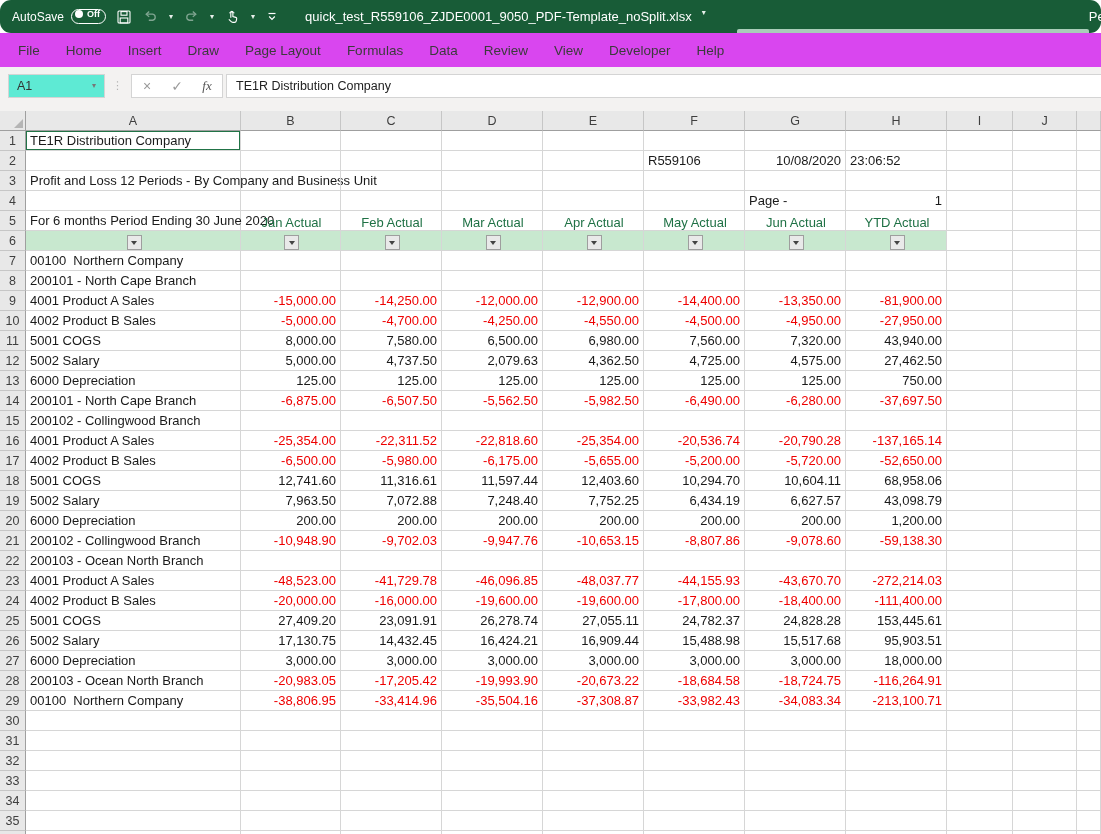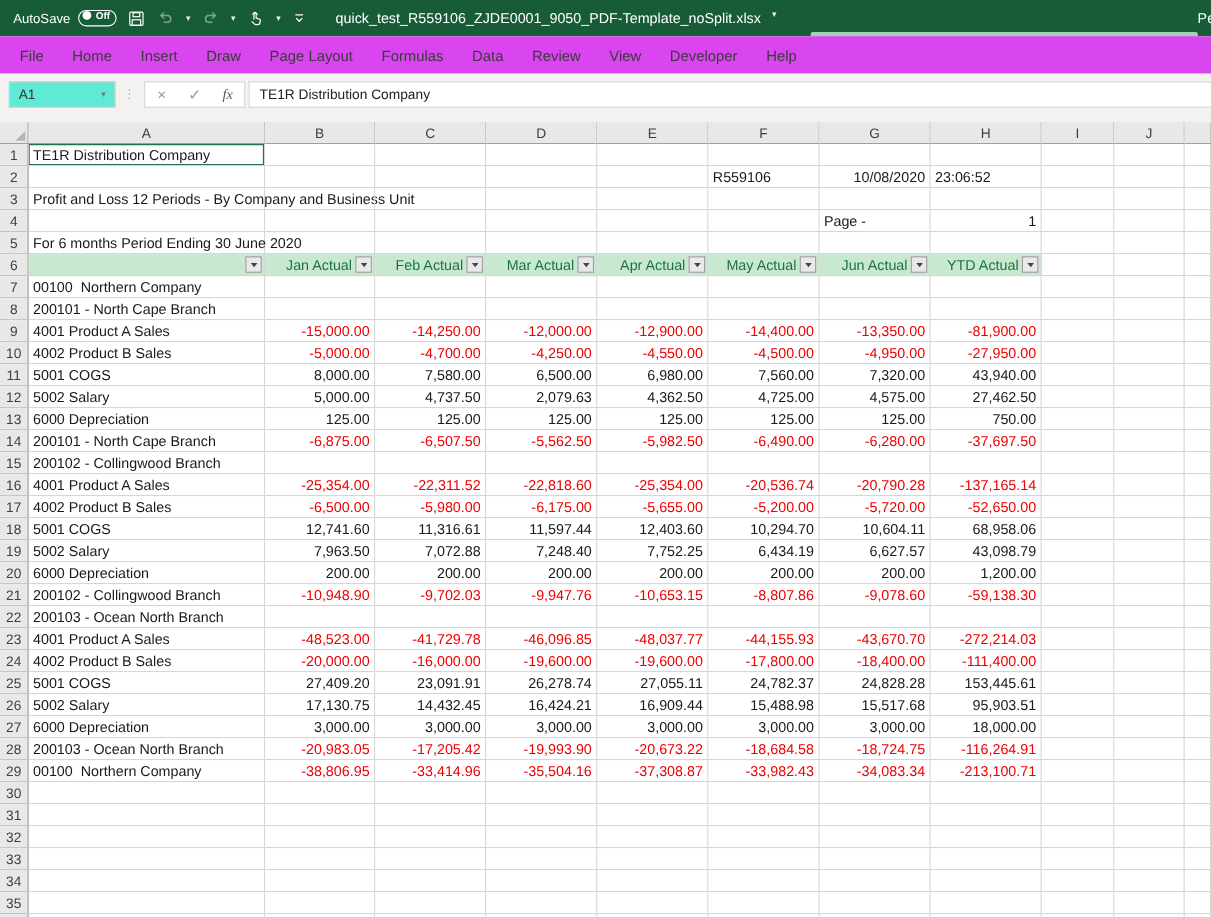--- a/index.html
+++ b/index.html
@@ -10,21 +10,21 @@
     --negative:#EE0000;
     --grid-line:#D6D6D6;
     --active-cell-border:#217346;
     --tpl:26px 215px 100px 101px 101px 101px 101px 101px 101px 66px 64px 24px;
   }
   *{box-sizing:border-box;margin:0;padding:0;}
   body{font-family:"Liberation Sans",sans-serif;background:#fff;}
   #app{width:1101px;height:834px;overflow:hidden;background:#fff;display:flex;flex-direction:column;}
 
   
-  .titlebar{height:33px;background:var(--titlebar);display:flex;align-items:center;color:#fff;flex:none;}
+  .titlebar{height:33px;background:var(--titlebar);display:flex;align-items:center;color:#fff;flex:none;border-radius:11px;}
   .qat{display:flex;align-items:center;gap:9px;padding-left:12px;}
   .autosave{display:flex;align-items:center;gap:7px;font-size:12px;}
   .toggle{width:35px;height:15px;border:1px solid #fff;border-radius:8px;display:flex;gap:4px;padding:0 3px;cursor:default;}
   .knob{width:8px;height:8px;border-radius:50%;background:#fff;flex:none;}
   .toggle-txt{font-size:9px;font-weight:bold;line-height:1;}
   .icon-btn{display:flex;align-items:center;justify-content:center;padding:0 1px;}
   .dim{opacity:.45;}
   .chev{font-size:8px;line-height:1;opacity:.9;padding:0 1px;}
   .filename{margin-left:26px;font-size:13px;display:flex;align-items:flex-start;gap:9px;white-space:nowrap;}
   .search{margin-left:30px;width:352px;height:22px;background:var(--search-box);border-radius:2px;display:flex;align-items:center;gap:11px;padding-left:14px;color:#1E3B2C;font-size:13px;flex:none;margin-top:46px;}
@@ -50,21 +50,21 @@
   .col-headers{display:grid;grid-template-columns:var(--tpl);height:20px;flex:none;}
   .hdrcell{background:#e8e8e8;border-right:1px solid #c6c6c6;border-bottom:1px solid #9f9f9f;display:flex;align-items:center;justify-content:center;font-size:12.5px;color:#3f3f3f;}
   .corner{justify-content:flex-end;align-items:flex-end;padding:0 2px 2px 0;border-right:1px solid #9f9f9f;}
   .corner-tri{width:0;height:0;border-left:9px solid transparent;border-bottom:9px solid #b5b5b5;}
   .sheet-grid{display:grid;grid-template-columns:var(--tpl);grid-auto-rows:20px;background:#fff;overflow:hidden;flex:1;}
   .rowhdr{background:#e8e8e8;border-right:1px solid #9f9f9f;border-bottom:1px solid #c6c6c6;display:flex;align-items:center;justify-content:center;font-size:12.5px;color:#3f3f3f;}
   .cell{border-right:1px solid var(--grid-line);border-bottom:1px solid var(--grid-line);font-size:13px;color:#1a1a1a;display:flex;align-items:center;padding:0 4px;white-space:pre;overflow:visible;line-height:19px;}
   .cell.left{justify-content:flex-start;}
   .cell.right{justify-content:flex-end;}
   .cell.neg{color:var(--negative);}
-  .cell.hdr6{background:var(--header-fill);color:var(--header-text);gap:3px;padding-right:2px;}
+  .cell.hdr6{background:var(--header-fill);color:var(--header-text);gap:3px;padding-right:2px;flex-direction:column;}
   .h6label{font-size:13px;}
   .filter-btn{width:15px;height:15px;background:#e9e9e9;border:1px solid #9e9e9e;display:flex;align-items:center;justify-content:center;flex:none;}
   .tri{width:0;height:0;border-left:3.5px solid transparent;border-right:3.5px solid transparent;border-top:4.5px solid #444;}
   .active-cell{box-shadow:inset 0 0 0 1px var(--active-cell-border);}
   svg{display:block;}
 </style>
 </head>
 <body>
 
 <div id="app">

